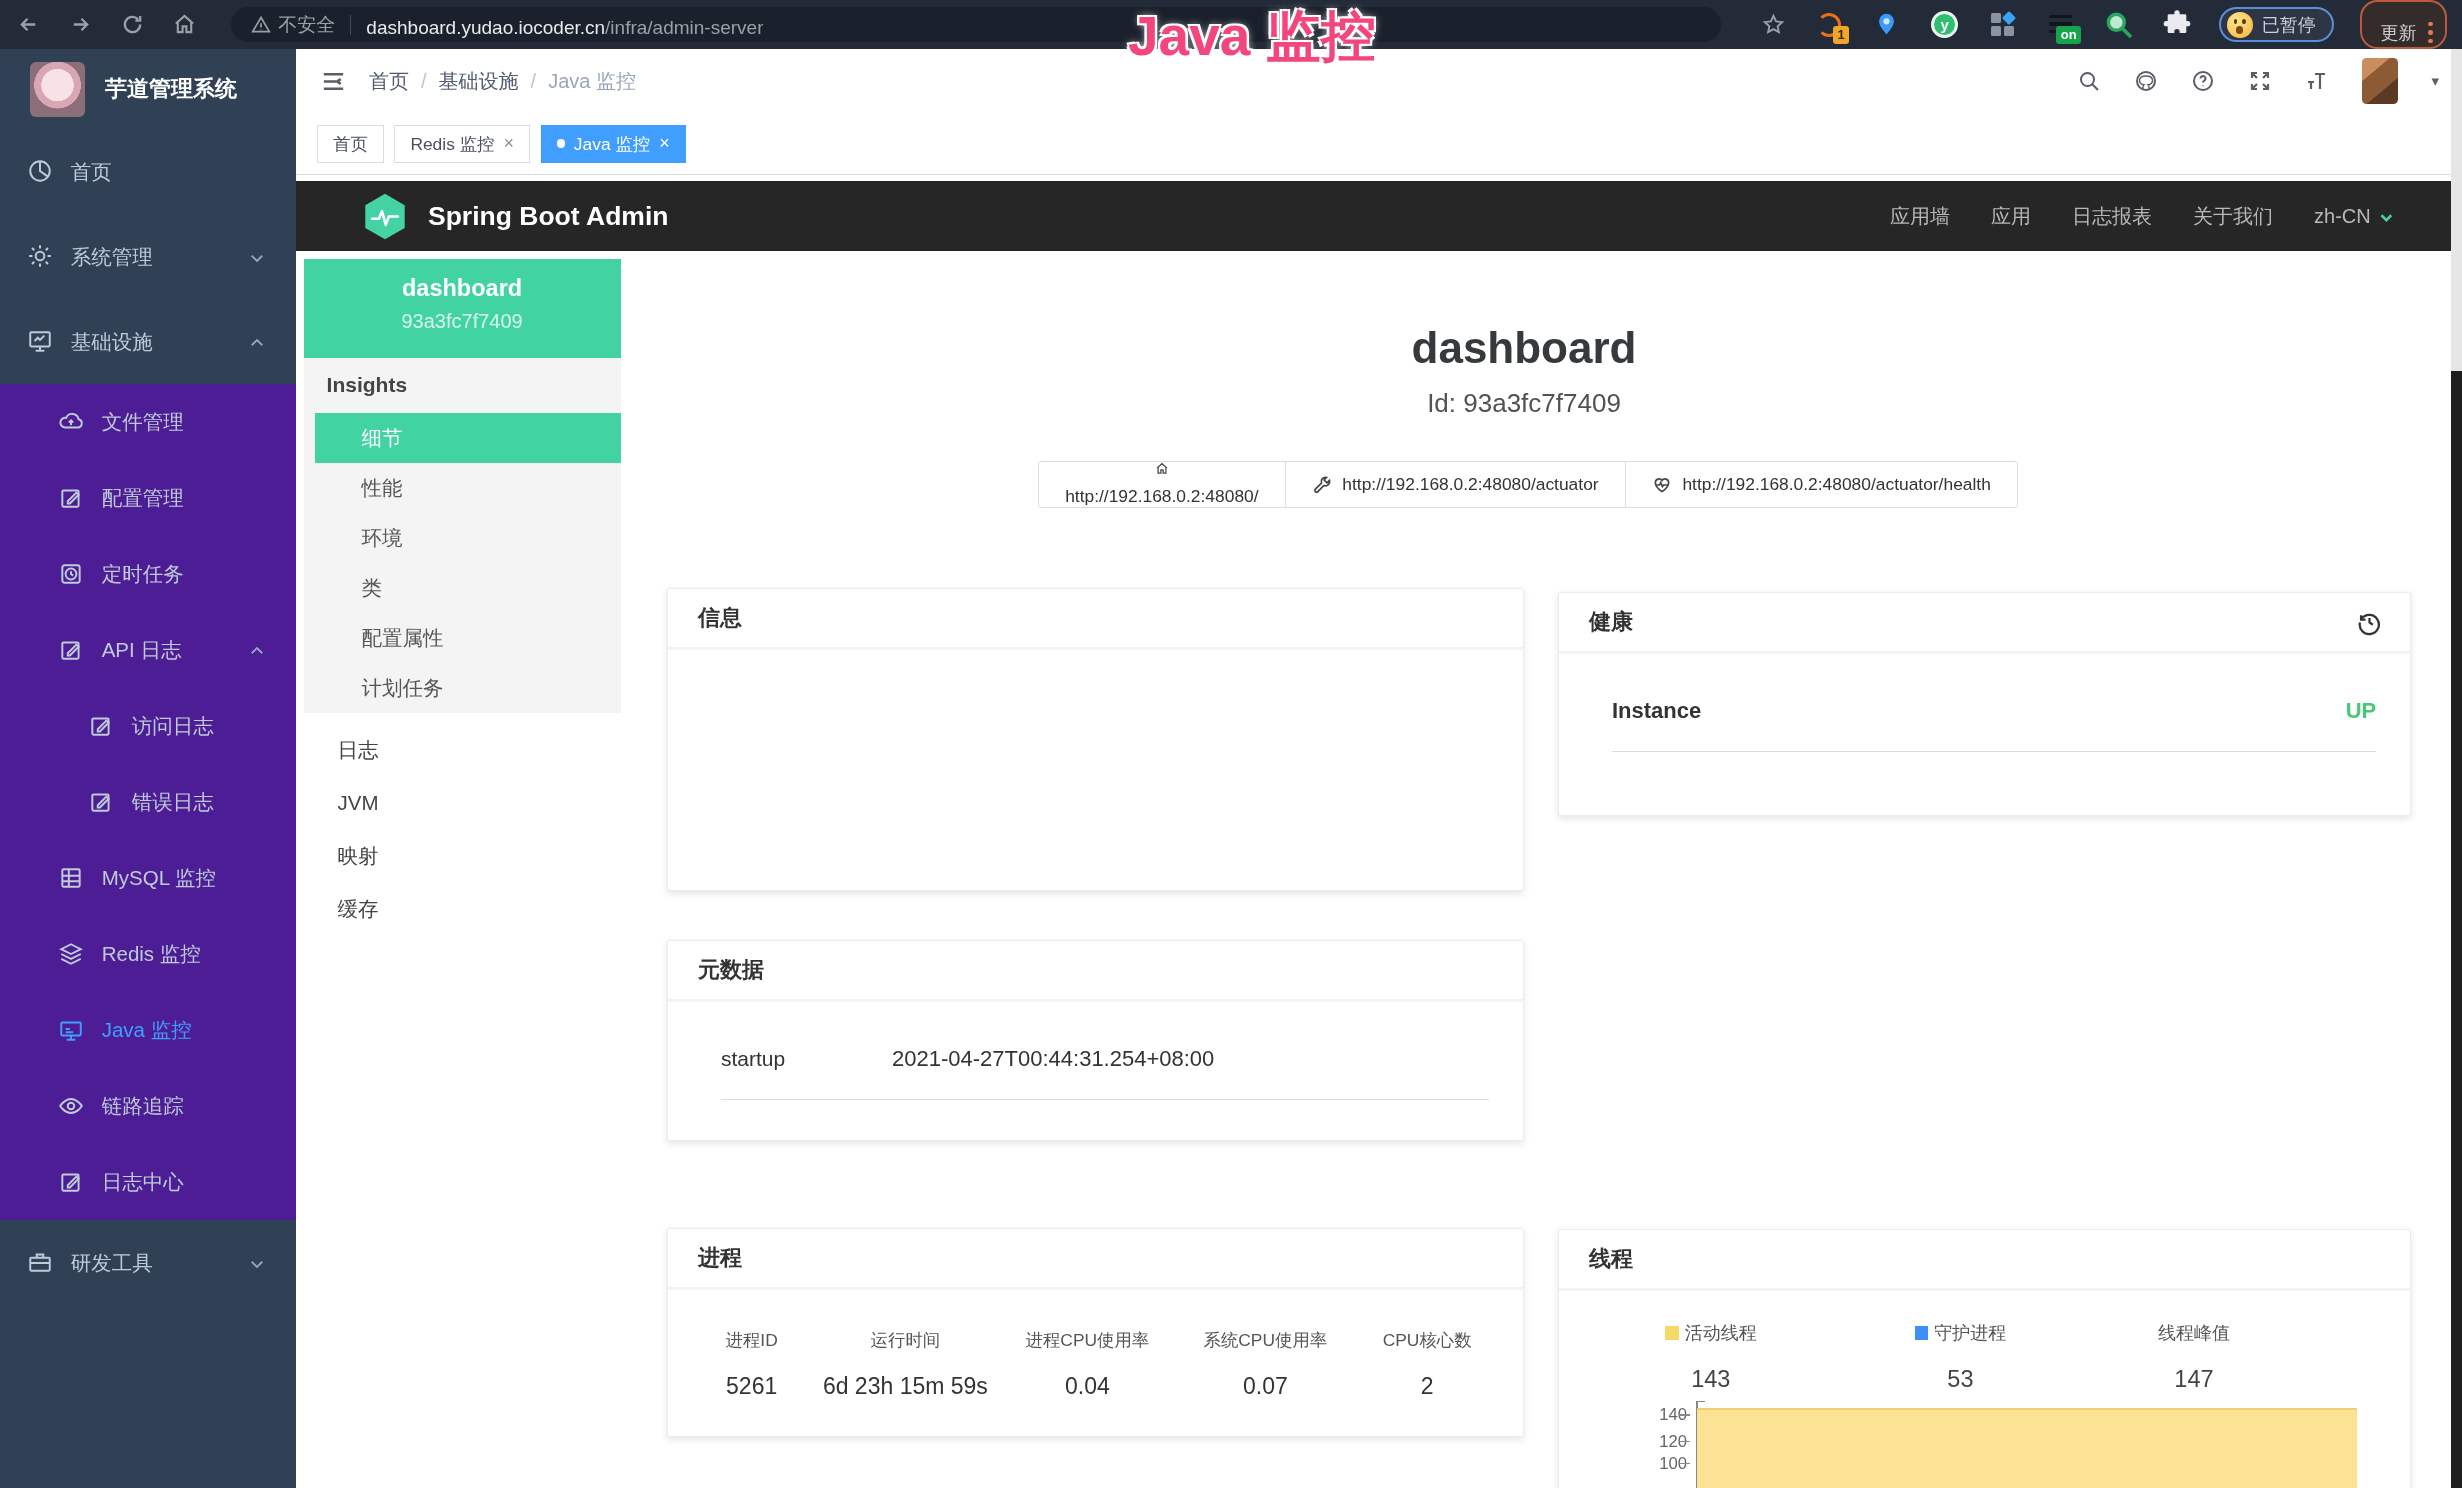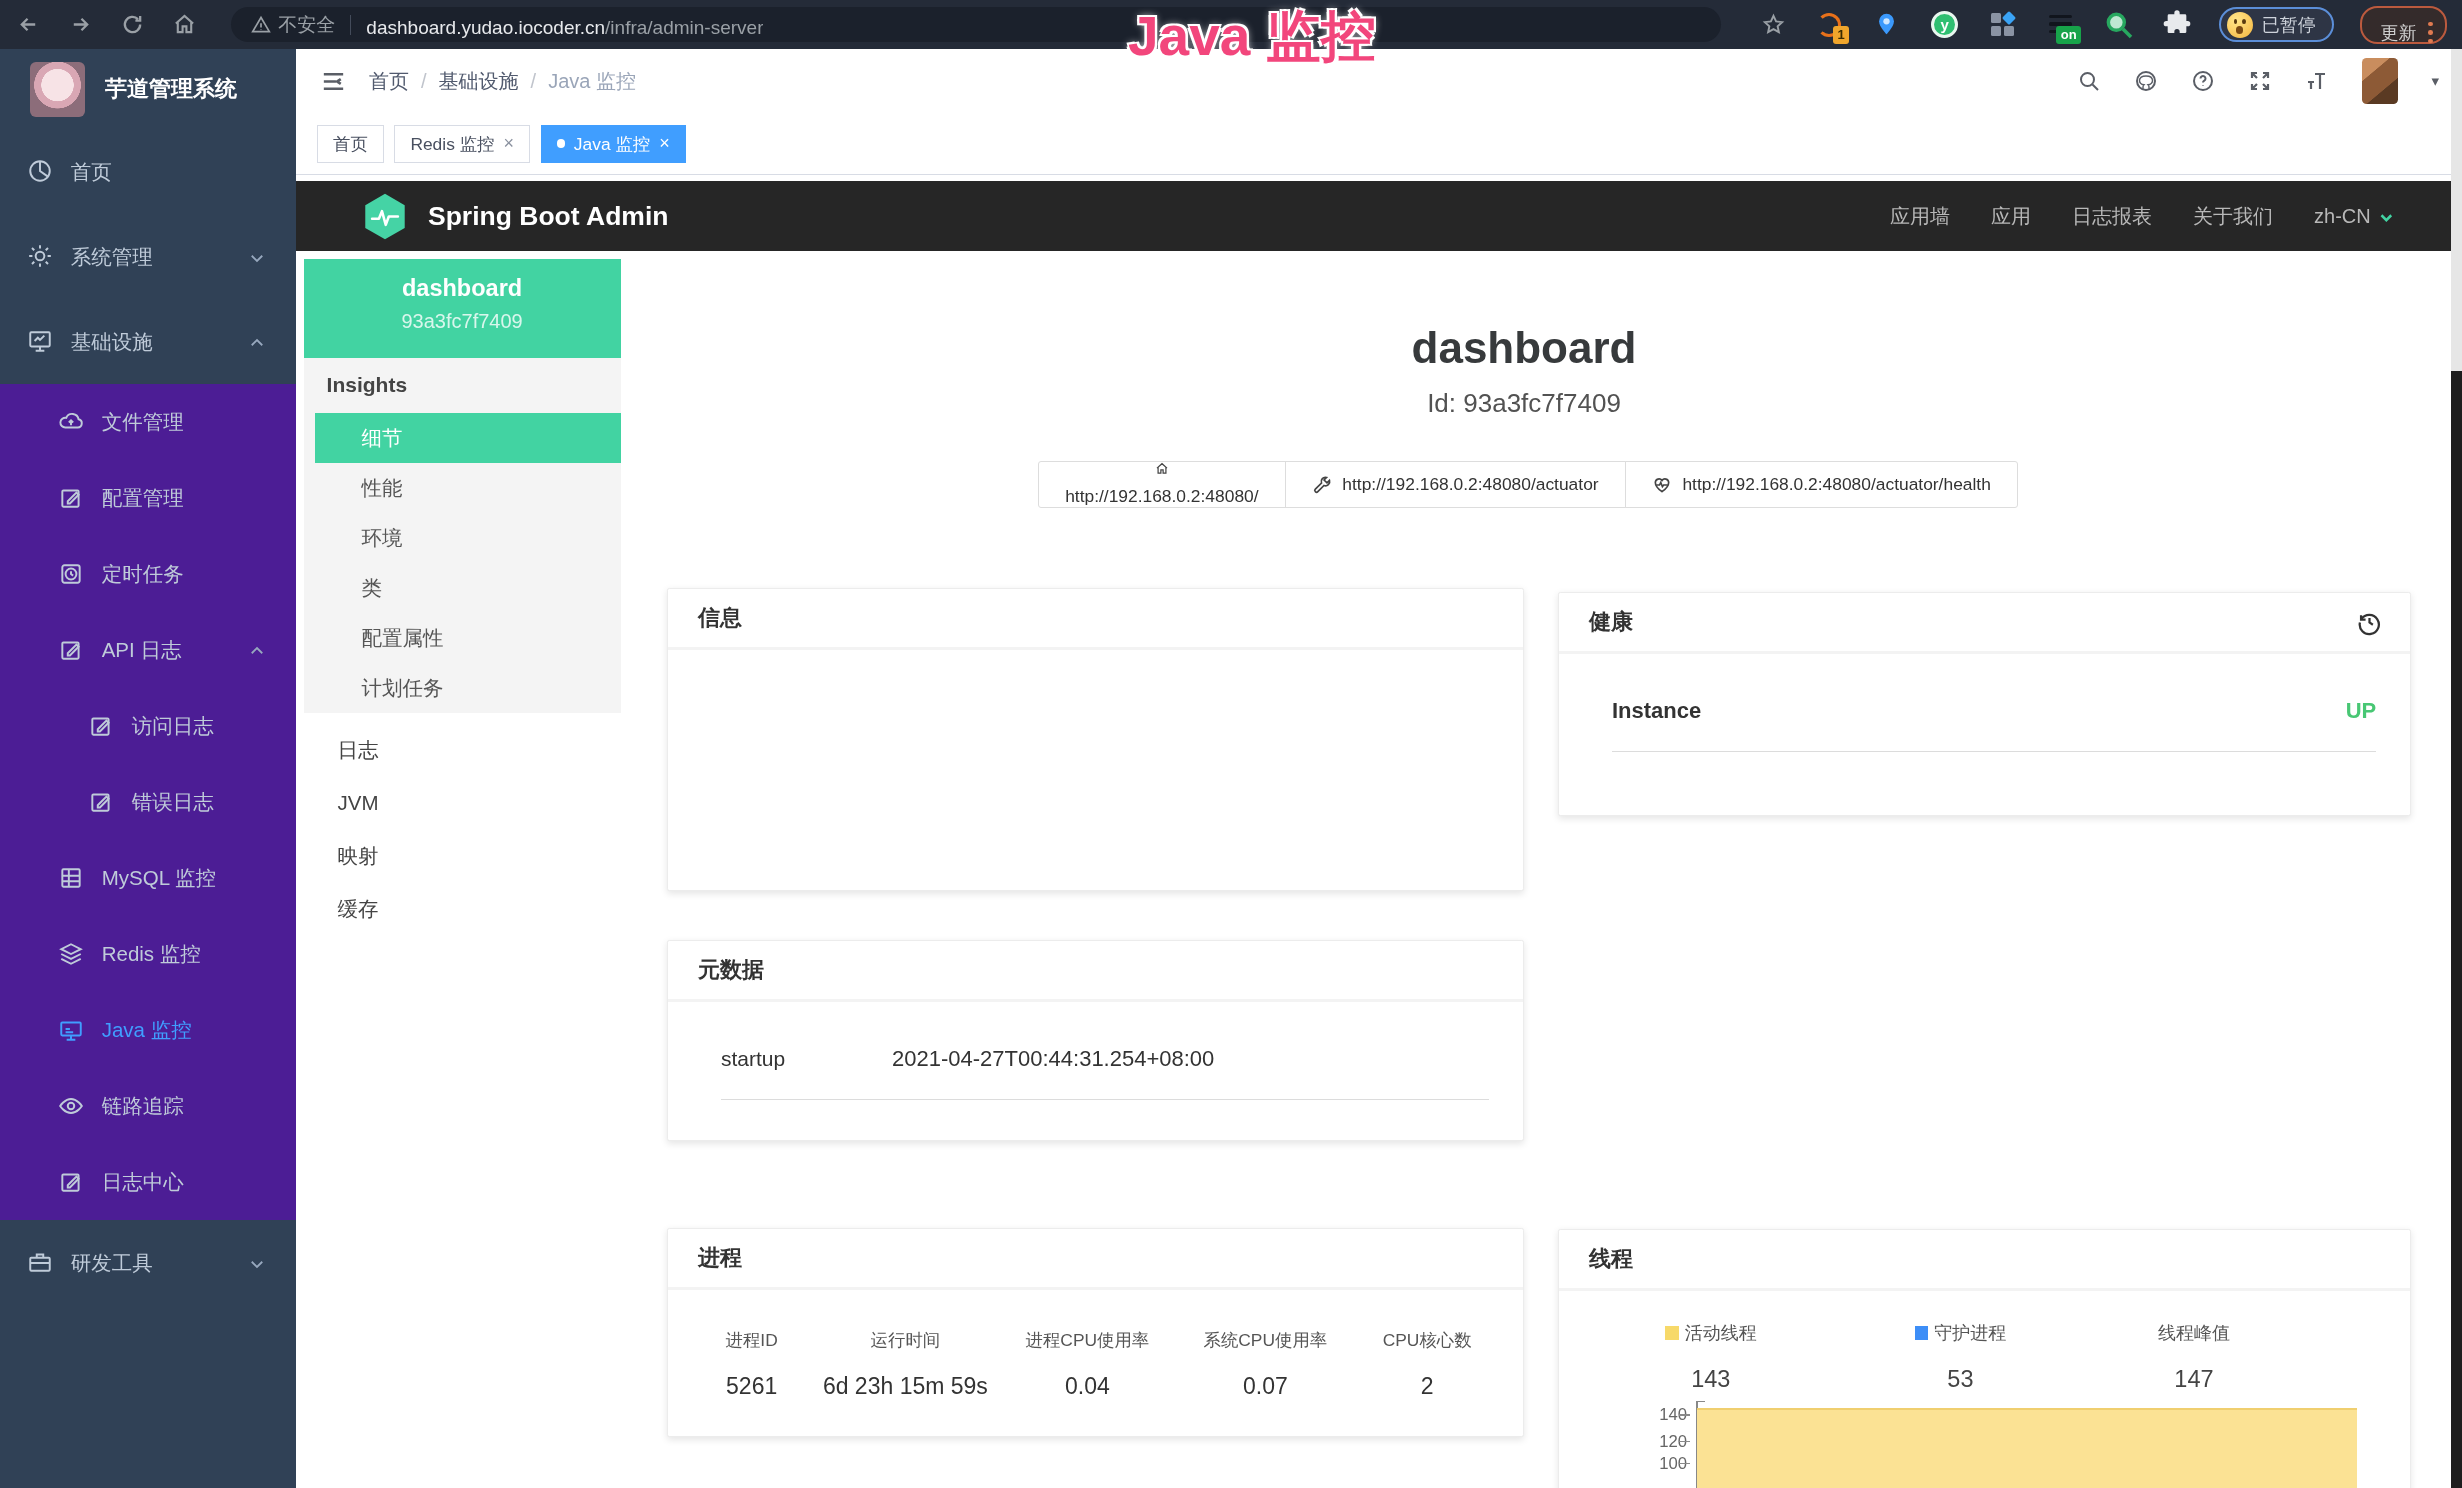--- a/index.html
+++ b/index.html
@@ -33,21 +33,21 @@
   .grid-ic i:nth-child(3){left:0;bottom:0} .grid-ic i:nth-child(4){right:0;bottom:0}
   .bars-ic { width:23px; height:20px; display:flex; flex-direction:column; gap:3.8px; }
   .bars-ic i { height:3.8px; background:#11151d; border-radius:1.5px; }
   .paused-pill { height:35px; border-radius:17.4px; border:2.3px solid #5b8ed8; background:#2e3545;
     display:flex; align-items:center; gap:9px; padding:0 16.7px 0 6px; flex:0 0 auto; }
   .emoji-face { width:26px; height:26px; border-radius:50%; background:radial-gradient(circle at 35% 30%, #ffe58a, #f5b63e); position:relative; }
   .emoji-face i { position:absolute; width:3.8px; height:5.3px; background:#5a3b10; border-radius:50%; top:7.6px; }
   .emoji-face i:first-child { left:6.8px; } .emoji-face i:nth-child(2){ right:6.8px; }
   .emoji-face b { position:absolute; width:7.6px; height:7.6px; background:#7a4a12; border-radius:50%; left:9px; bottom:3.8px; }
   .paused-pill span { color:#cdd2da; font-size:18px; }
-  .update-pill { height:38px; border-radius:17.4px; border:2.3px solid #bb5a3e; background:#342b2b;
+  .update-pill { height:49px; border-radius:17.4px; border:2.3px solid #bb5a3e; background:#342b2b;
     display:flex; align-items:center; gap:12px; padding:16px 12px 0 18px; flex:0 0 auto; }
   .update-pill span { color:#d0d0d0; font-size:18px; }
   .kebab { display:flex; flex-direction:column; gap:3.8px; }
   .kebab i { width:4.6px; height:4.6px; border-radius:50%; background:#e07a50; }
 
   
   .annotation { position:absolute; left:1128px; top:0px; z-index:99; font-size:55px; font-weight:bold;
     color:#f2467c; white-space:nowrap;
     text-shadow:2.3px 2.3px 0 #fff,-2.3px -2.3px 0 #fff,2.3px -2.3px 0 #fff,-2.3px 2.3px 0 #fff,0 0 9px #fff; }
 

